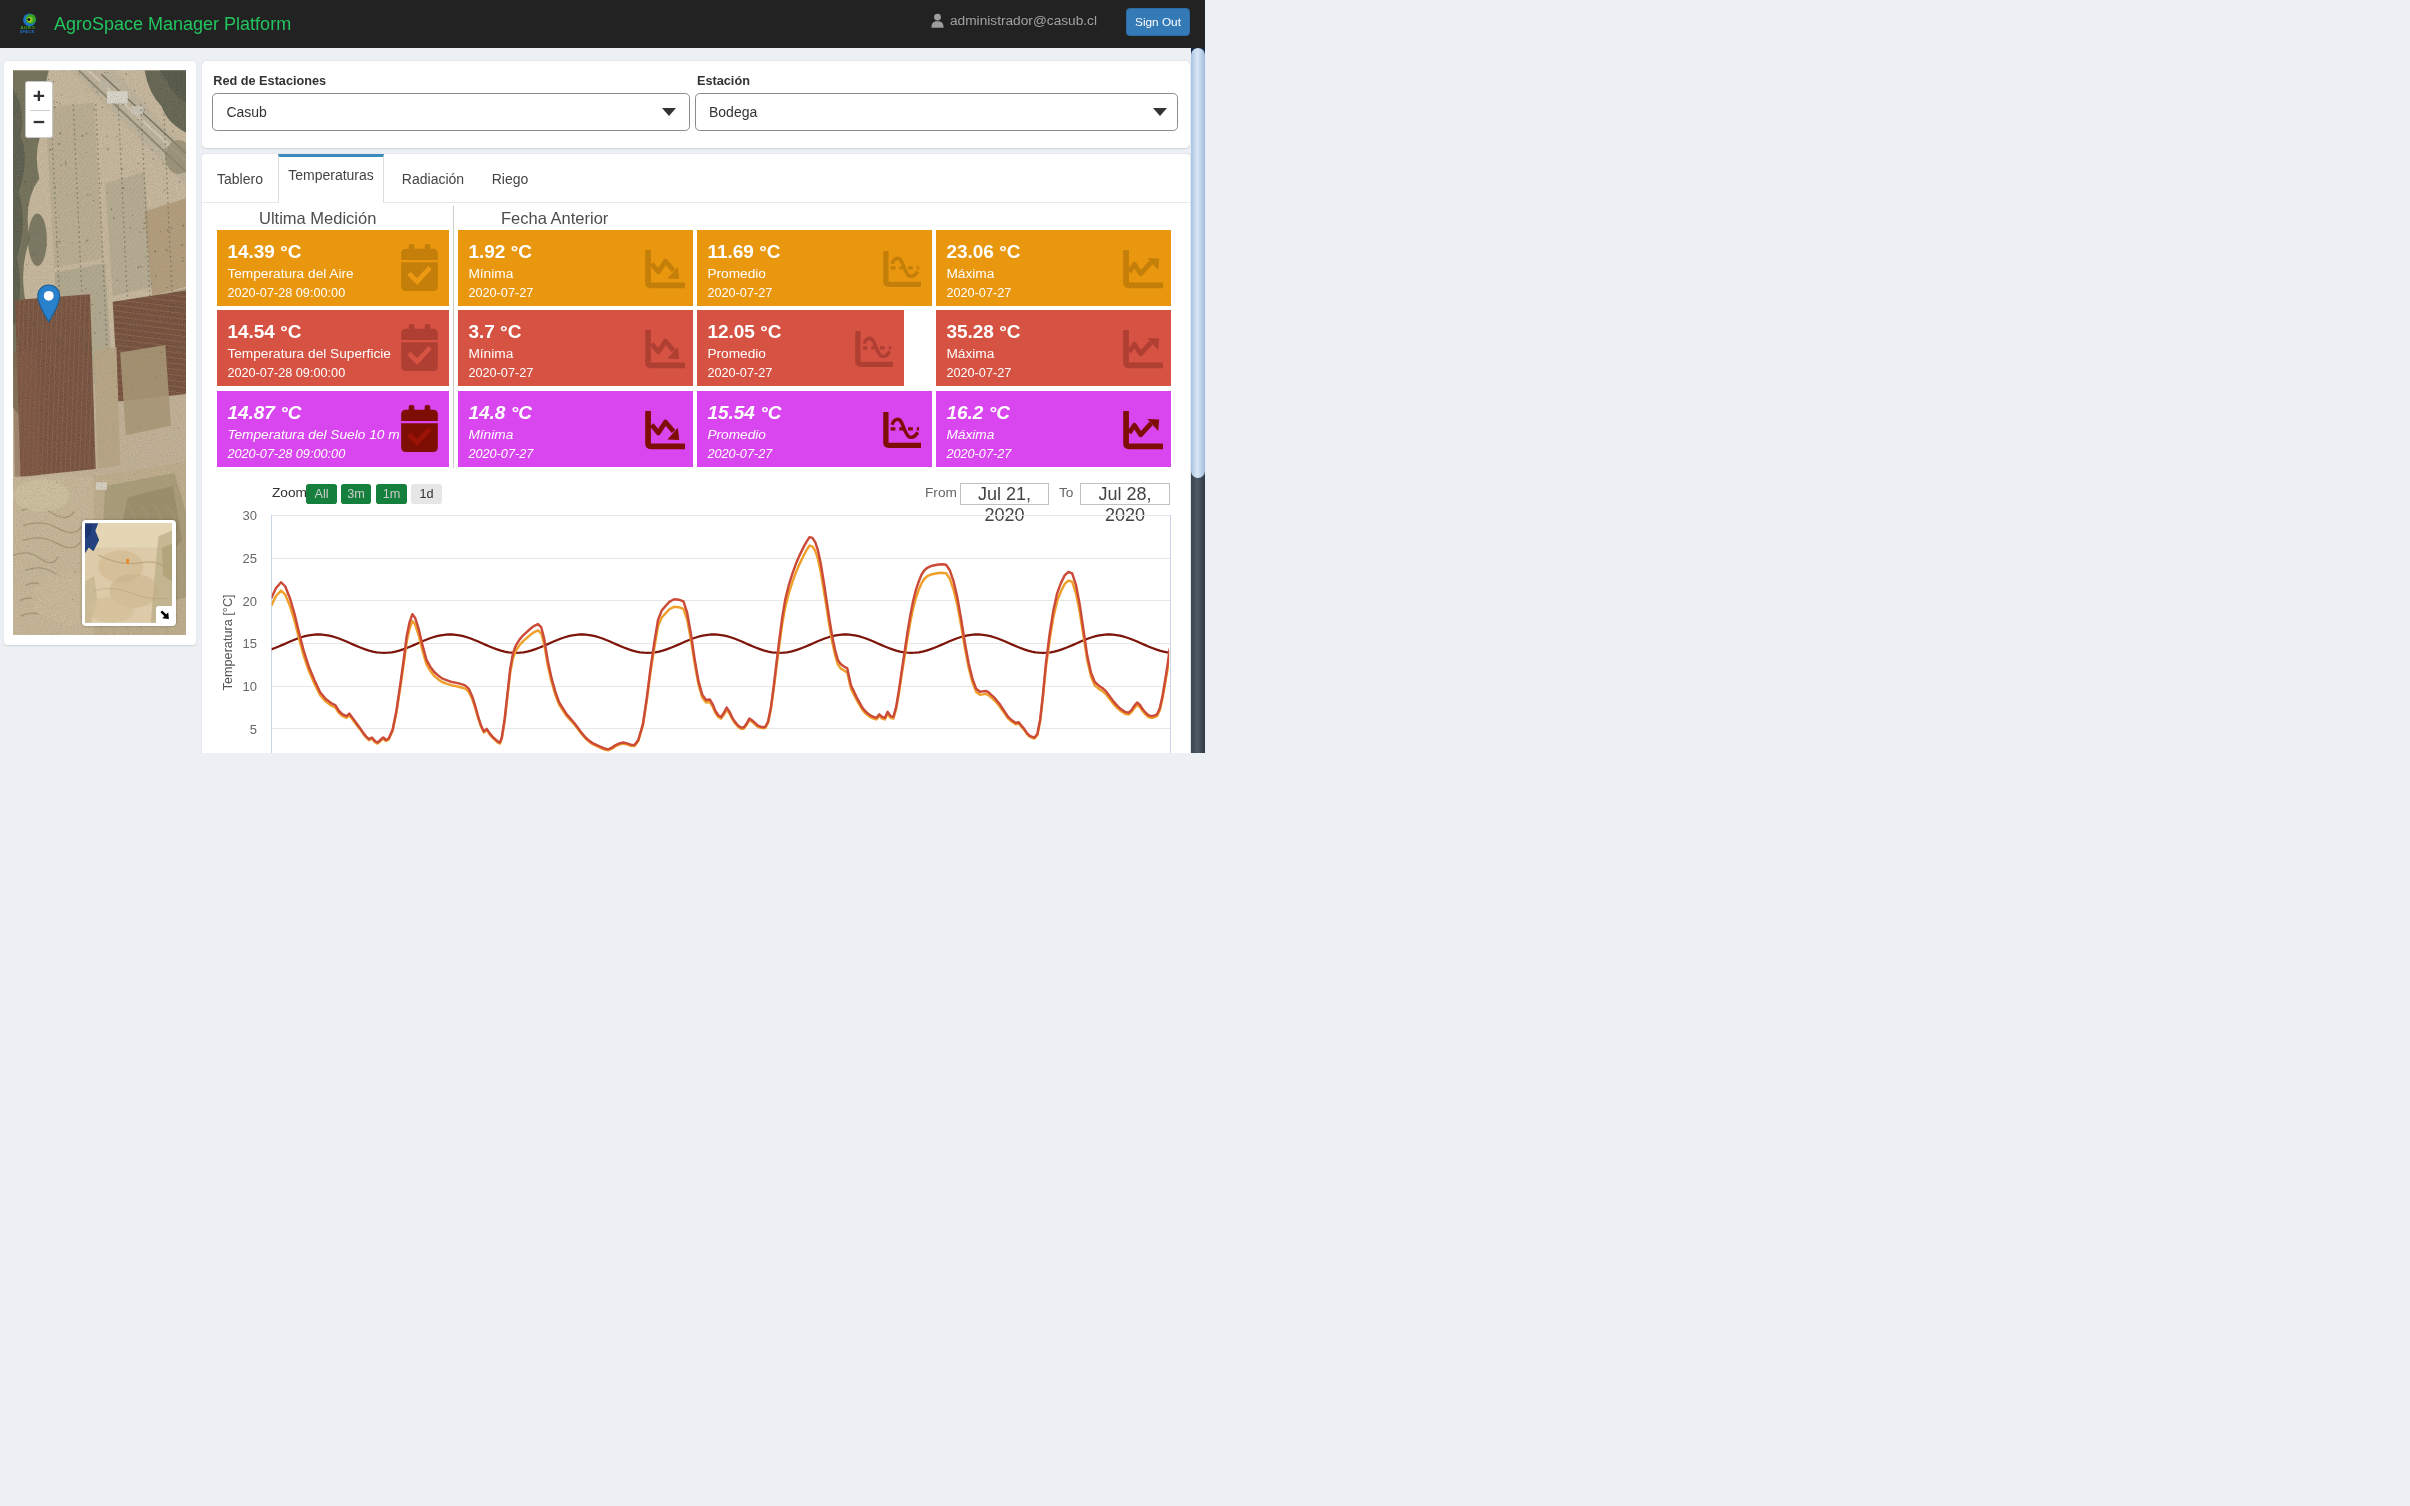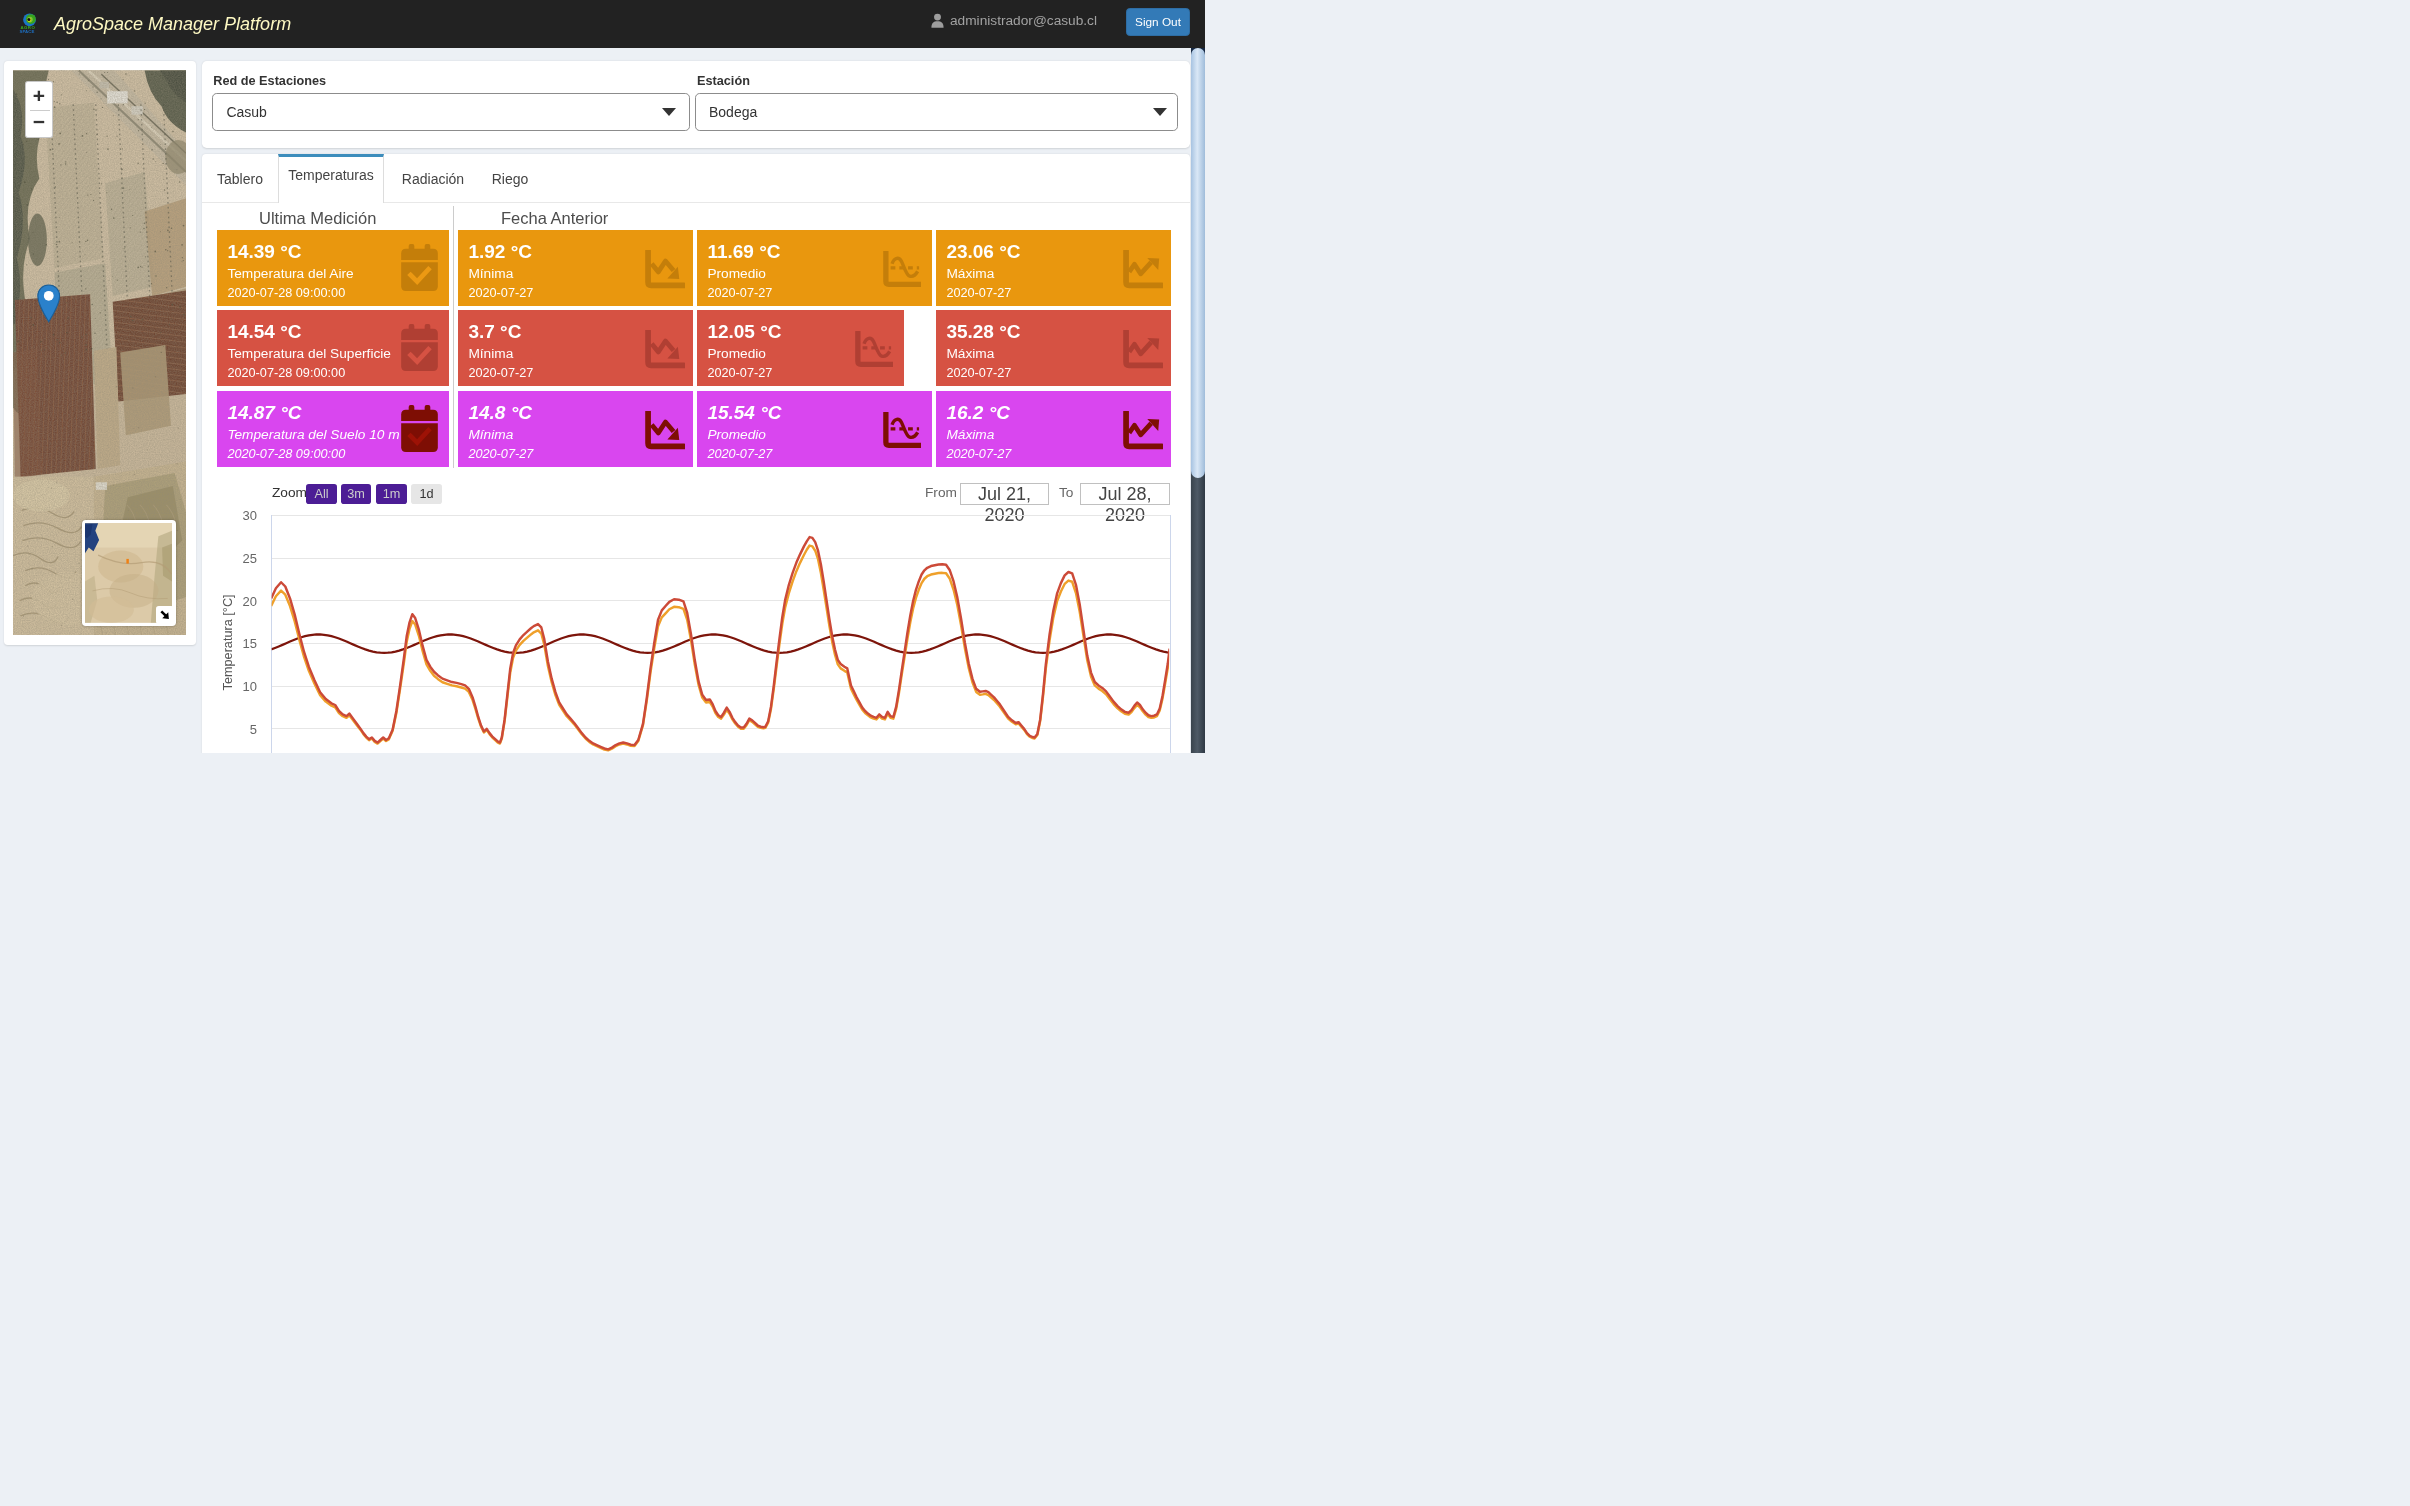--- a/index.html
+++ b/index.html
@@ -2,21 +2,21 @@
 <html style="font-size:15px"><head>
 <meta charset="utf-8">
 <title>AgroSpace Manager Platform</title>
 <style>
   * { margin:0; padding:0; box-sizing:border-box; }
   html,body { width:1205px; height:753px; overflow:hidden; }
   body { font-family:"Liberation Sans", sans-serif; background:#ecf0f5; position:relative; }
 
   
   #navbar { position:absolute; left:0; top:0; width:1205px; height:48px; background:#222; }
-  #brand { position:absolute; left:54px; top:14px; font-size:18px; color:#fef9c3;font-style:italic; }
+  #brand { position:absolute; left:54px; top:14px; font-size:18px; color:#22c55e; }
   #logo { position:absolute; left:19px; top:13px; }
   #userbox { position:absolute; right:108px; top:13px; font-size:13.7px; color:#a2a2a2;
              display:flex; align-items:center; }
   #signout { position:absolute; right:15px; top:8px; width:64px; height:28px; background:#337ab7;
              border:0.9px solid #2e6da4; border-radius:3.8px; color:#fff; font-size:11.8px;
              text-align:center; line-height:26px; }
 
   
   .card { position:absolute; background:#fff; border-radius:3.8px; box-shadow:0 0.9px 1.9px rgba(0,0,0,0.12); }
   #mapcard { left:3.8px; top:61px; width:192px; height:584px; }
@@ -47,21 +47,21 @@
   .tcard .d { font-size:12.7px; padding-left:10.4px; line-height:17.4px; margin-top:1.9px; white-space:nowrap; position:relative; z-index:2;}
   .tcard svg.ic { position:absolute; z-index:1; }
 
   .bg-or { background:#e9970e; }
   .bg-rd { background:#d65243; }
   .bg-dr { background:#d946ef;font-style:italic; }
 
   
   .hc-lbl { position:absolute; font-size:13px; color:#666; text-align:right; width:28px; }
   .gline { position:absolute; left:271px; width:899px; height:0.9px; background:#e6e6e6; }
-  .zbtn { position:absolute; top:484px; height:20px; border-radius:2.8px; background:#4c1d95;
+  .zbtn { position:absolute; top:484px; height:20px; border-radius:2.8px; background:#15803d;
           font-size:12.7px; color:#ccc; text-align:center; line-height:20px; }
   .dtinput { position:absolute; top:483px; height:22px; border:0.9px solid #c0c0c0;
              font-size:18px; color:#444; text-align:center; line-height:21px; background:#fff; }
   .dtlabel { position:absolute; top:485px; font-size:13.7px; color:#666; }
 
   
   #sbtrack { position:absolute; left:1191px; top:48px; width:14px; height:706px;
              background:linear-gradient(to right,#39444d,#4e5a66 45%,#2e3944); }
   #sbnavy { position:absolute; left:1191px; top:48px; width:14px; height:4.7px; background:#152742; }
   #sbthumb { position:absolute; left:1191px; top:48px; width:14px; height:430px; border-radius:7.5px;

